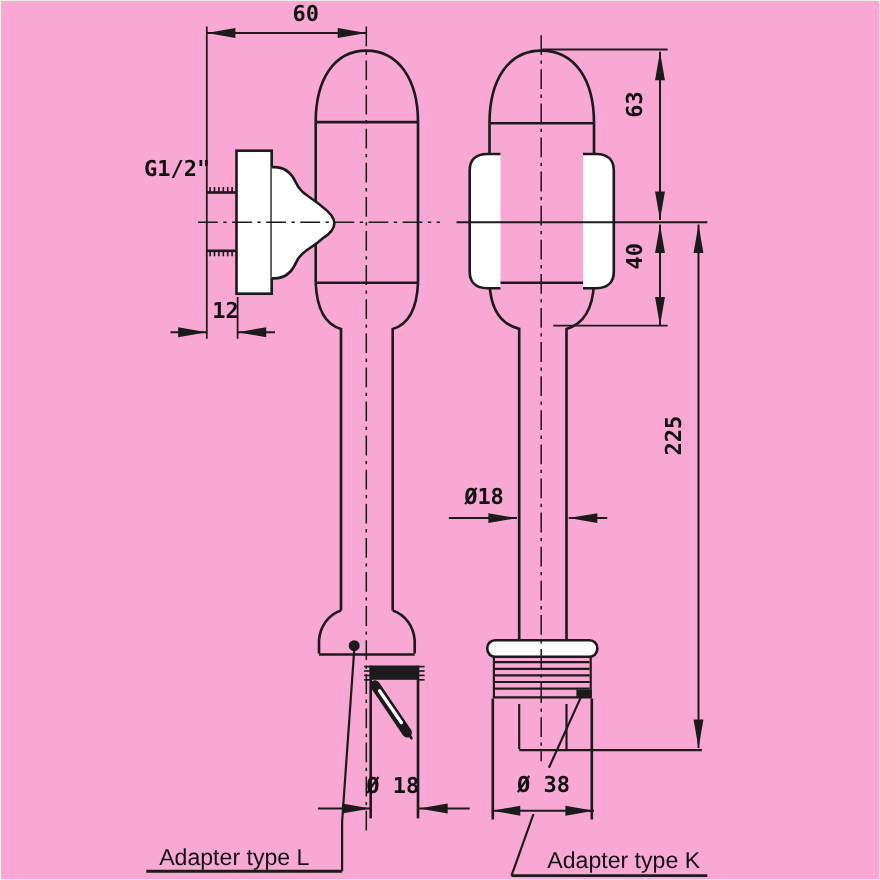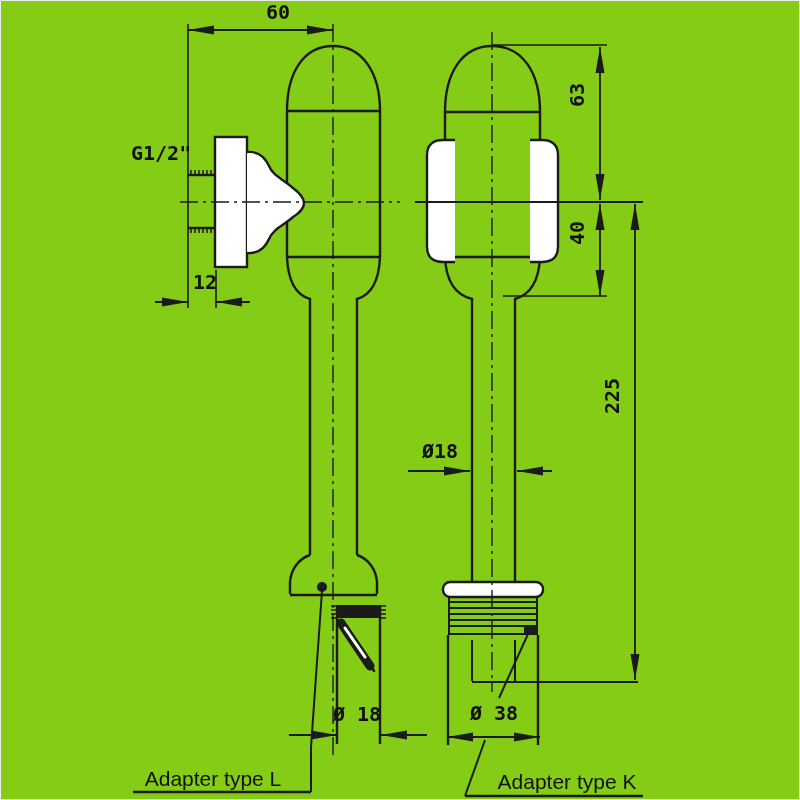--- a/index.html
+++ b/index.html
@@ -1,17 +1,17 @@
 <!DOCTYPE html>
 <html><head>
 <meta charset="utf-8">
 <style>
   html,body{margin:0;padding:0;background:#fff;}
   .sheet{
-    position:relative;width:800px;height:800px;background:#84cc16;
+    position:relative;width:800px;height:800px;background:#f9a8d4;
     box-shadow: inset 0 0 0 1px #ececec;
     font-family:"DejaVu Sans Mono", monospace;
   }
   svg{position:absolute;left:0;top:0;}
   .outline{fill:none;stroke:#1b1b1b;stroke-width:2.4;}
   .outline-fill{fill:#ffffff;stroke:#1b1b1b;stroke-width:2.4;}
   .dimline{fill:none;stroke:#1b1b1b;stroke-width:1.8;}
   .extline{fill:none;stroke:#1b1b1b;stroke-width:1.6;}
   .centerline{fill:none;stroke:#1b1b1b;stroke-width:1.4;stroke-dasharray:18 5 3 5;}
   .arrow{fill:#1b1b1b;stroke:none;}

